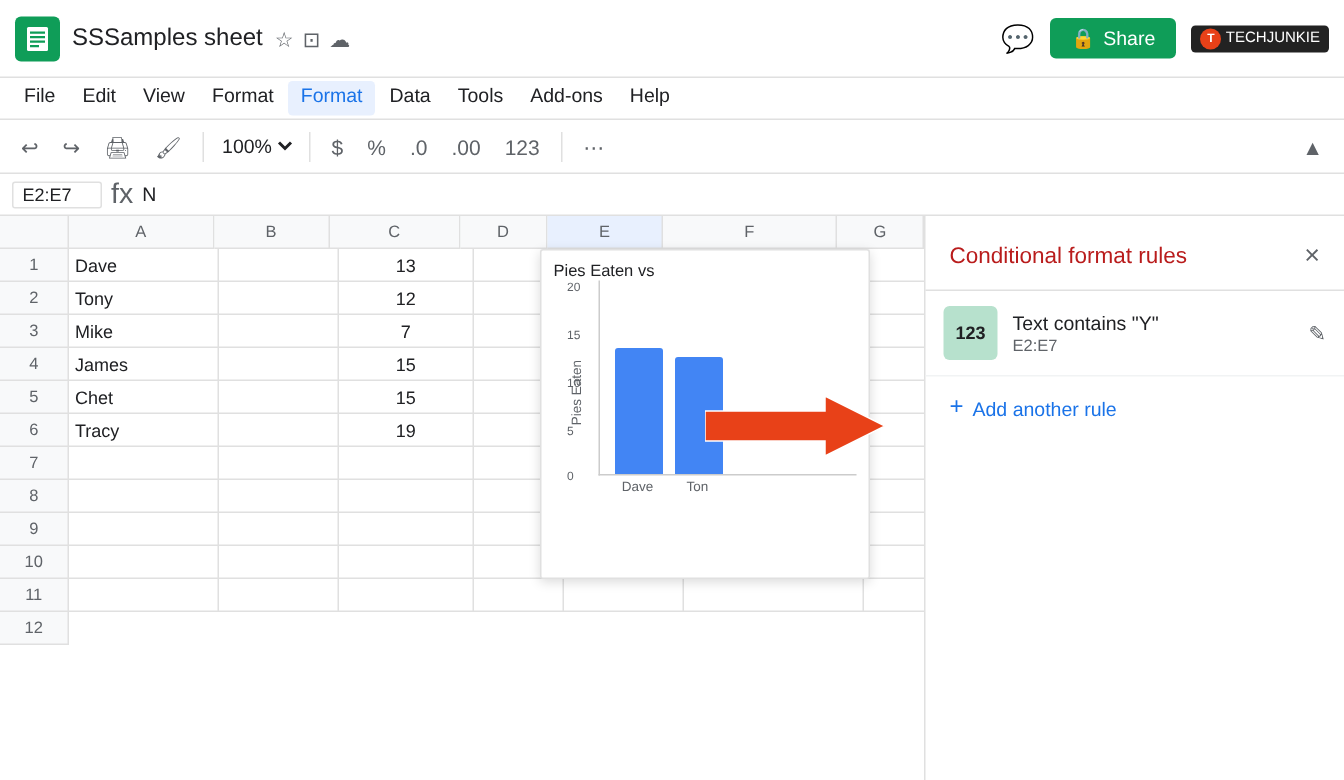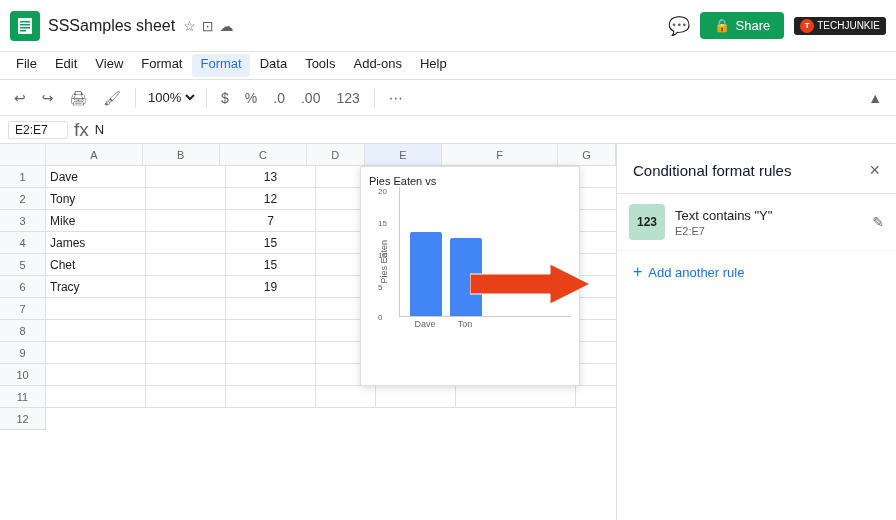--- a/index.html
+++ b/index.html
@@ -93,21 +93,21 @@
 
     
     .sidebar {
       width: 280px; background: #fff; border-left: 1px solid #e0e0e0;
       display: flex; flex-direction: column;
     }
     .sidebar-header {
       display: flex; align-items: center; justify-content: space-between;
       padding: 16px 16px 12px 16px; border-bottom: 1px solid #e0e0e0;
     }
-    .sidebar-title { font-size: 15px; color: #0f172a; font-weight: 500; }
+    .sidebar-title { font-size: 15px; color: #b91c1c; font-weight: 500; }
     .sidebar-close { color: #5f6368; cursor: pointer; font-size: 18px; }
 
     .rule-item {
       display: flex; align-items: center; padding: 10px 12px; gap: 10px;
       border-bottom: 1px solid #f1f3f4; cursor: pointer;
     }
     .rule-icon { width: 36px; height: 36px; background: #b7e1cd; border-radius: 4px; display: flex; align-items: center; justify-content: center; color: #202124; font-size: 12px; font-weight: bold; }
     .rule-info { flex: 1; }
     .rule-condition { font-size: 13px; color: #202124; }
     .rule-range { font-size: 11px; color: #5f6368; margin-top: 2px; }

